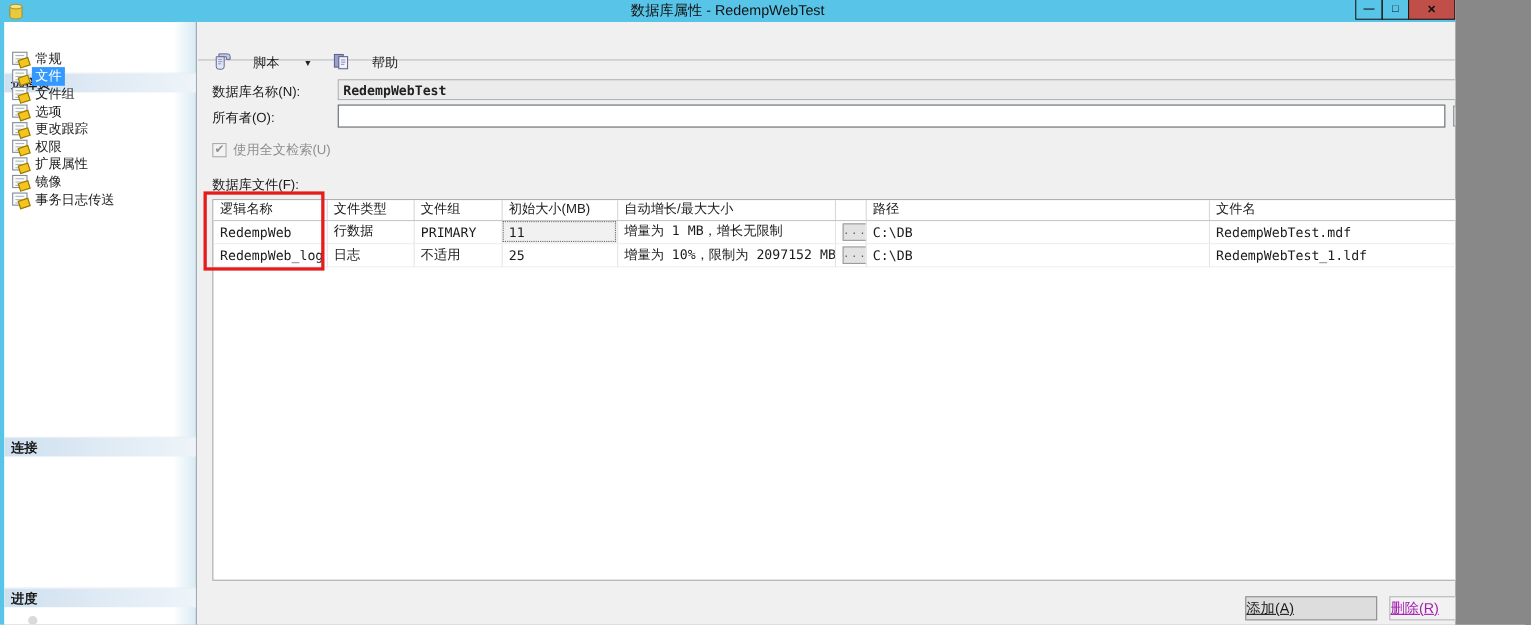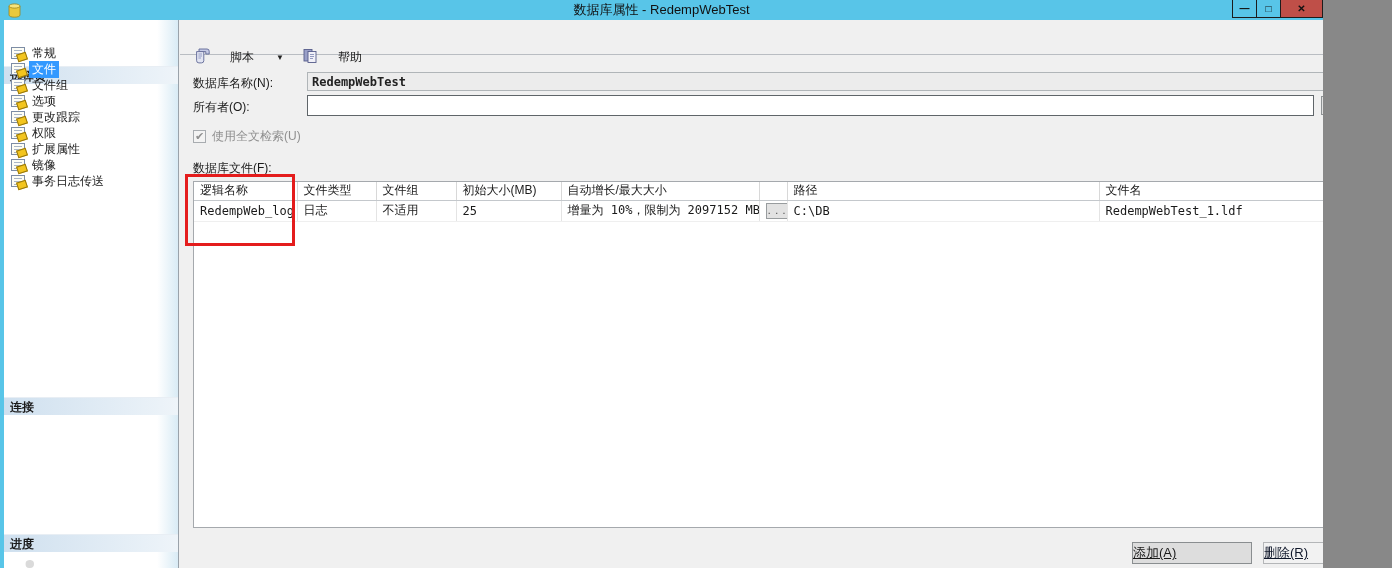--- a/index.html
+++ b/index.html
@@ -110,21 +110,21 @@
   .grid-browse {
     width:24px; height:16px; background:#e2e2e2; border:1px solid #989c9e;
     font-size:9px; letter-spacing:2px; line-height:14px; color:#555;
     display:inline-block; cursor:pointer;
   }
   
   .btn {
     position:absolute; height:22px; text-align:left; line-height:20px; font-size:13px;
     background:#dddddd; border:1px solid #8a8e90; cursor:pointer;text-decoration:underline;
   }
-  .btn.disabled { background:#f2f2f2; border-color:#b4b6b8; color:#0f172a; cursor:default; }
+  .btn.disabled { background:#f2f2f2; border-color:#b4b6b8; color:#a21caf; cursor:default; }
   
   .annotation {
     position:absolute; left:185px; top:174px; width:110px; height:72px;
     border:3px solid #e41c1c; z-index:20; pointer-events:none;
   }
 </style>
 </head>
 <body>
 
 <div class="window">
@@ -258,20 +258,30 @@
             <th>文件组</th>
             <th>初始大小(MB)</th>
             <th>自动增长/最大大小</th>
             <th></th>
             <th>路径</th>
             <th>文件名</th>
           </tr>
         </thead>
         <tbody>
           <tr>
+            <td>RedempWeb</td>
+            <td>行数据</td>
+            <td>PRIMARY</td>
+            <td class="cell-focus">11</td>
+            <td>增量为 1 MB，增长无限制</td>
+            <td class="cell-btn"><span class="grid-browse">...</span></td>
+            <td>C:\DB</td>
+            <td>RedempWebTest.mdf</td>
+          </tr>
+          <tr>
             <td>RedempWeb_log</td>
             <td>日志</td>
             <td>不适用</td>
             <td>25</td>
             <td>增量为 10%，限制为 2097152 MB</td>
             <td class="cell-btn"><span class="grid-browse">...</span></td>
             <td>C:\DB</td>
             <td>RedempWebTest_1.ldf</td>
           </tr>
         </tbody>

